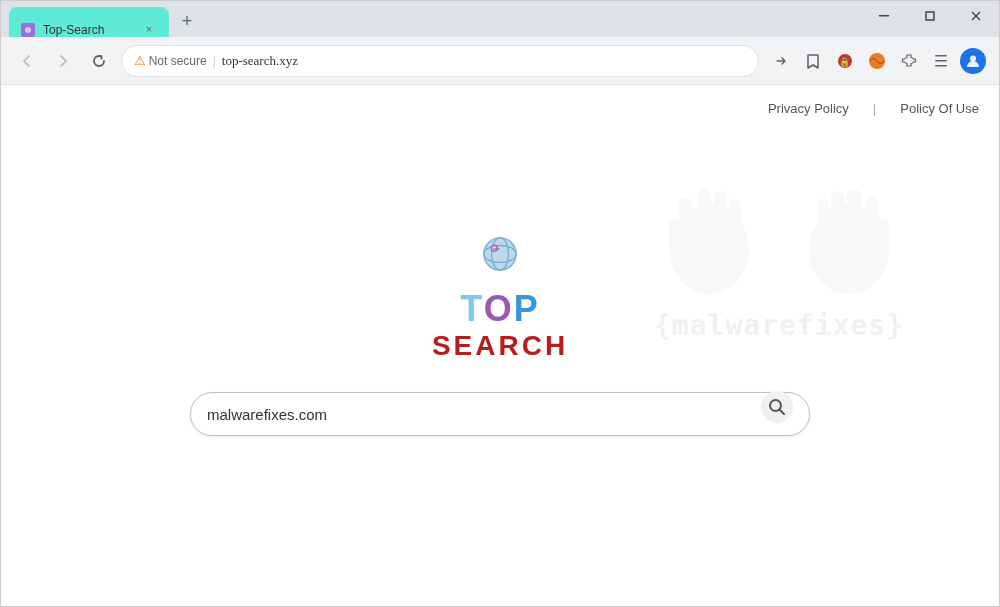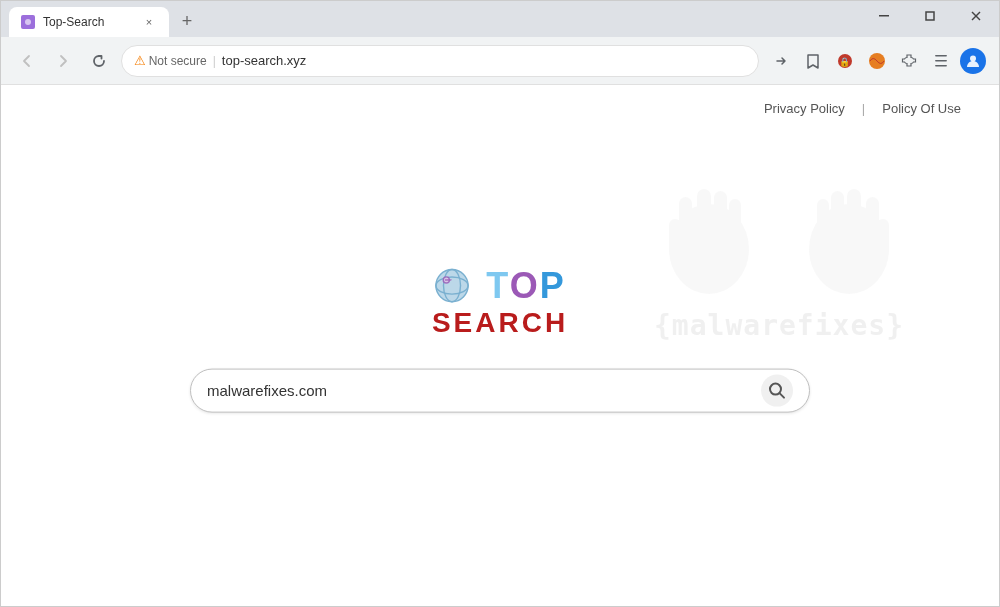--- a/index.html
+++ b/index.html
@@ -17,25 +17,25 @@
     
     .title-bar {
       background: #dee1e6;
       height: 36px;
       display: flex;
       align-items: flex-end;
       padding: 0 0 0 8px;
       user-select: none;
     }
     .tab {
-      background: #ffffff;
+      background: #5eead4;
       border-radius: 8px 8px 0 0;
       height: 30px;
       display: flex;
-      align-items: center;
+      align-items: flex-end;
       padding: 0 12px;
       min-width: 160px;
       max-width: 220px;
       gap: 8px;
       font-size: 12px;
       color: #333;
     }
     .tab-favicon {
       width: 14px;
       height: 14px;
@@ -133,20 +133,21 @@
       gap: 3px;
       color: #666;
       font-size: 12px;
       white-space: nowrap;
     }
     .warning-icon { color: #f57c00; font-size: 13px; }
     .address-text {
       flex: 1;
       font-size: 13px;
       color: #333;
+      font-family: Liberation Serif, serif;
     }
     .toolbar-icons {
       display: flex;
       align-items: center;
       gap: 4px;
     }
     .toolbar-icon {
       width: 28px;
       height: 28px;
       border-radius: 50%;
@@ -174,24 +175,24 @@
       flex: 1;
       background: #fff;
       position: relative;
       overflow: hidden;
     }
 
     
     .top-nav {
       position: absolute;
       top: 16px;
-      right: 38px;
+      right: 20px;
       display: flex;
       align-items: flex-end;
-      gap: 17px;
+      gap: 24px;
       font-size: 13px;
       color: #555;
     }
     .top-nav a {
       color: #555;
       text-decoration: none;
       cursor: pointer;
     }
     .top-nav .separator { color: #aaa; }
 
@@ -242,20 +243,21 @@
     
     .logo-wrap {
       display: flex;
       flex-direction: column;
       align-items: center;
     }
     .logo-top {
       display: flex;
       align-items: center;
       gap: 16px;
+      flex-direction: column;
     }
     .logo-globe {
       width: 36px;
       height: 36px;
     }
     .logo-top-text {
       font-size: 36px;
       font-weight: bold;
       letter-spacing: 2px;
     }
@@ -269,22 +271,22 @@
       letter-spacing: 3px;
     }
 
     
     .search-box {
       width: 620px;
       height: 44px;
       border: 1px solid #c0c0c0;
       border-radius: 22px;
       display: flex;
-      align-items: center;
-      padding: 0 16px;
+      align-items: flex-end;
+      padding: 12px 16px;
       gap: 10px;
       background: #fff;
       box-shadow: 0 1px 3px rgba(0,0,0,0.1);
     }
     .search-input {
       flex: 1;
       border: none;
       outline: none;
       font-size: 15px;
       color: #333;

